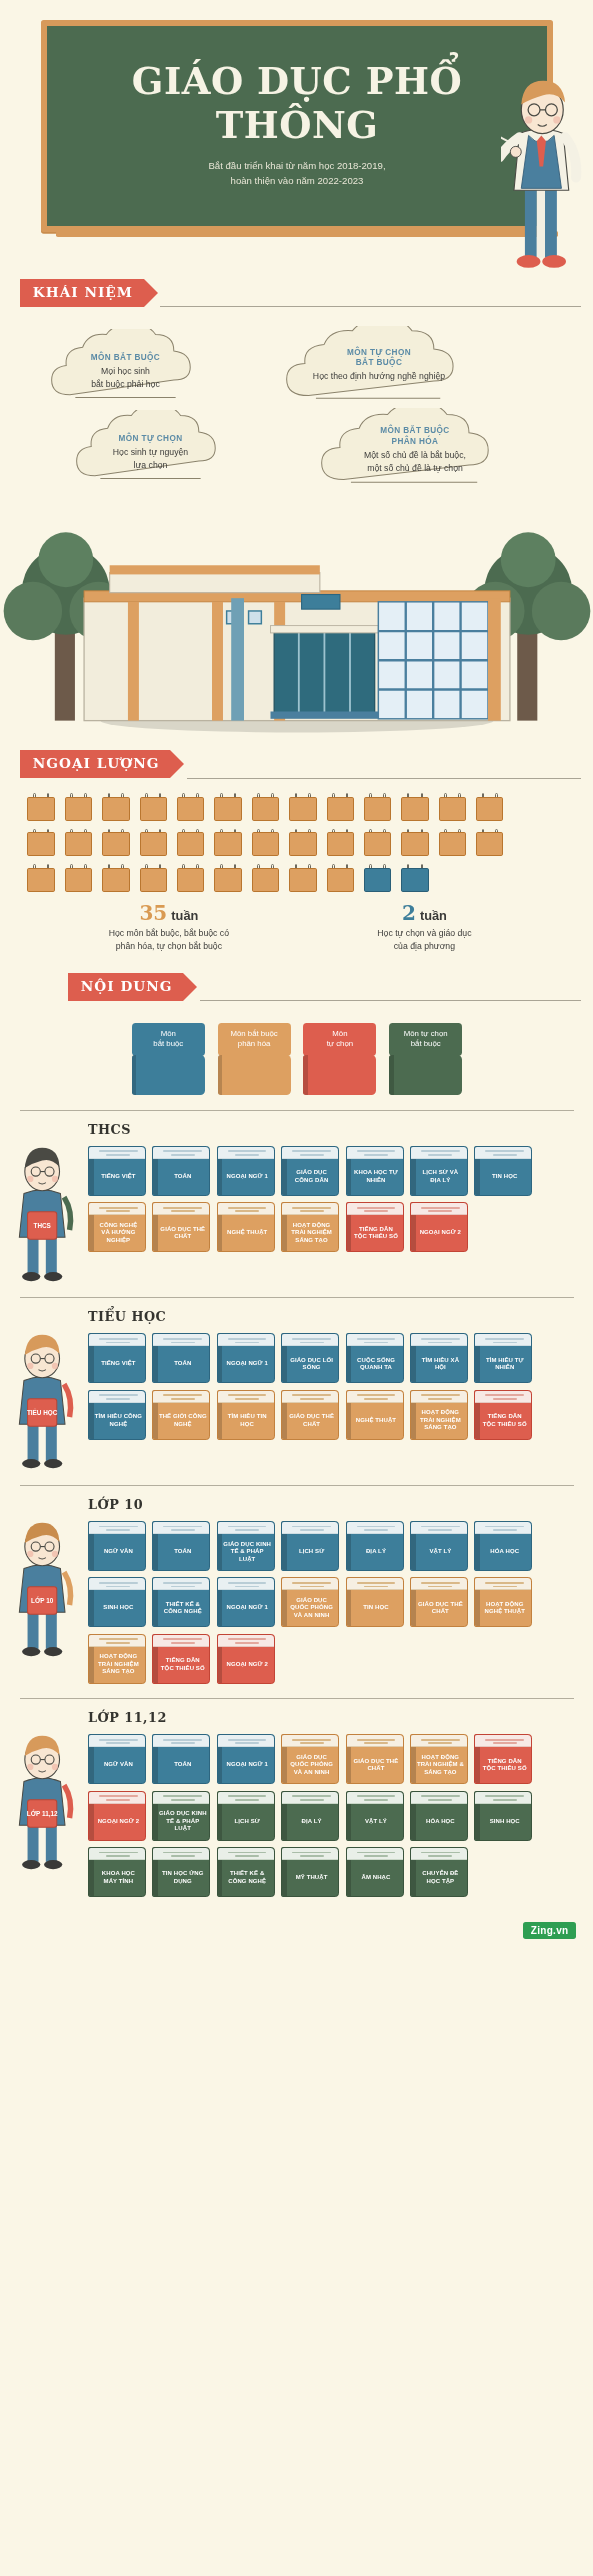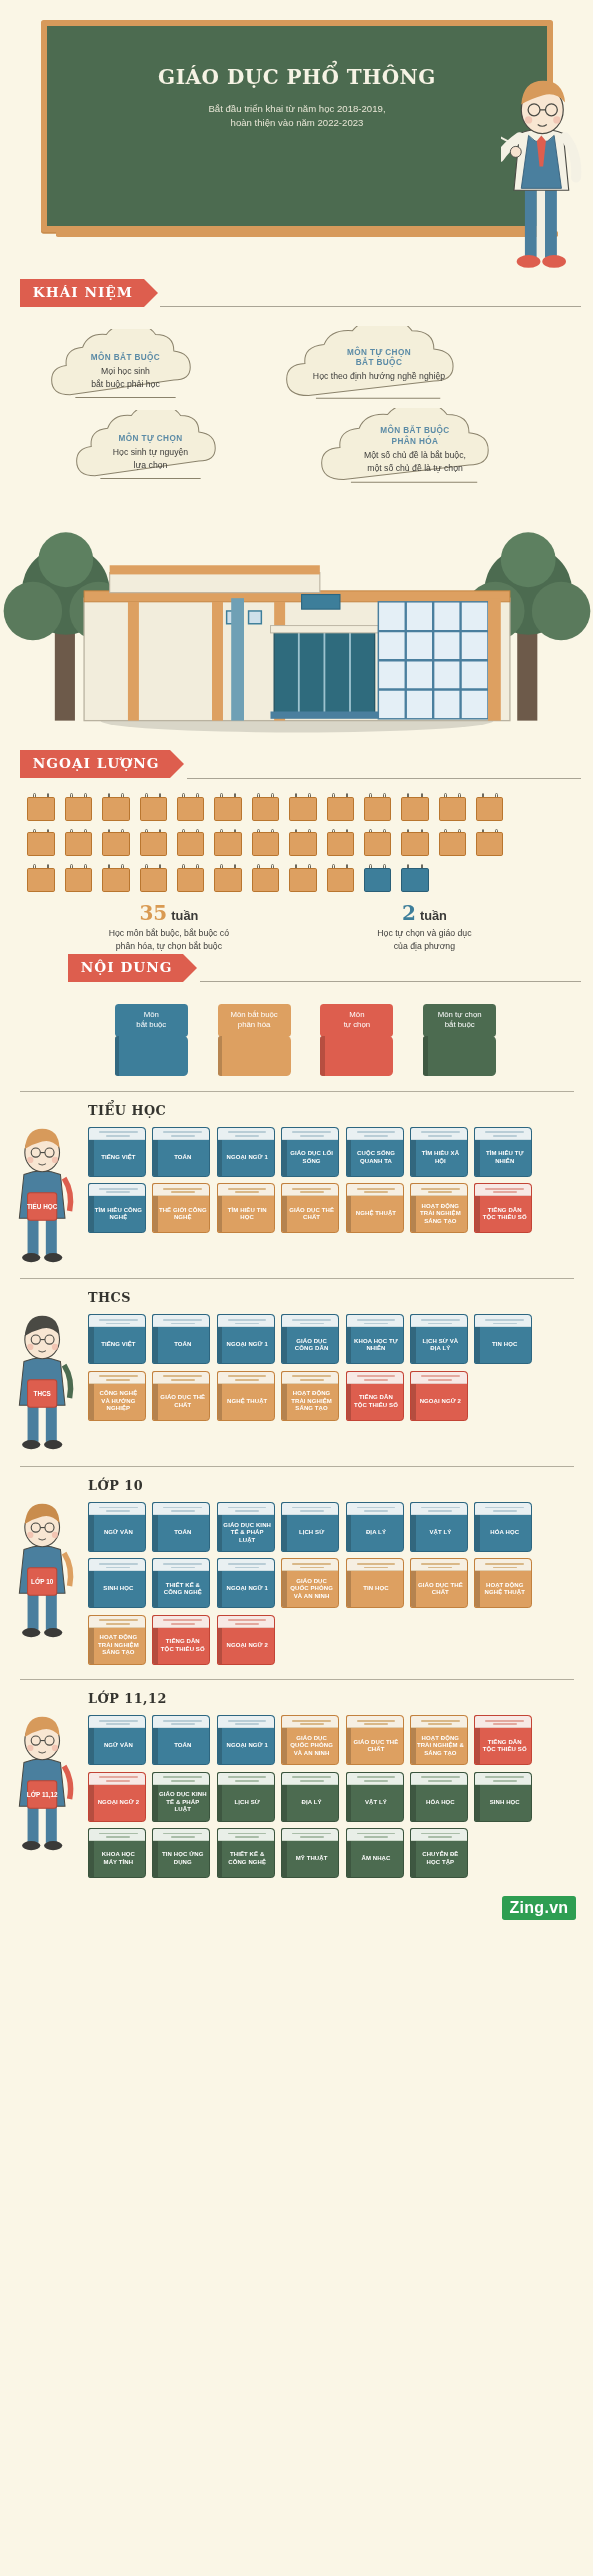--- a/index.html
+++ b/index.html
@@ -33,25 +33,25 @@
     font-family: "DejaVu Serif", serif;
     font-weight: 700;
     font-size: 19px;
     letter-spacing: 1.2px;
     color: #f3f0e0;
     line-height: 1.1;
   }
   .t2 {
     font-family: "DejaVu Serif", serif;
     font-weight: 700;
-    font-size: 20px;
+    font-size: 37px;
     letter-spacing: 0.5px;
     color: #f6f3e4;
     line-height: 1.18;
-    margin-top: 16px;
+    margin-top: 10px;
   }
   .t3 {
     font-family: "DejaVu Serif", serif;
     font-weight: 700;
     font-size: 24px;
     letter-spacing: 0.9px;
     color: #f6f3e4;
     margin-top: 1.8px;
   }
   .sub {
@@ -111,21 +111,21 @@
   .legendnums { display: flex; padding: 5.5px 0 0 27.4px; }
   .ln { text-align: center; }
   .ln .big { font-family: "DejaVu Serif", serif; font-weight: 700; font-size: 20px; }
   .ln .big.o { color: #d99a52; }
   .ln .big.b { color: #3d7e9a; }
   .ln .unit { font-size: 12.8px; color: #3a3a38; font-weight: 600; }
   .ln .desc { font-size: 8.7px; color: #3c3c3a; line-height: 1.4; margin-top: 1.8px; }
 
   
   .bklegend { display: flex; justify-content: center; gap: 12.8px; padding: 22px 0 5.5px; }
-  .bkl { width: 73px; margin-left: 17px; }
+  .bkl { width: 73px; }
   .bkl .pill {
     color: #fff; font-size: 7.8px; line-height: 1.3; text-align: center;
     padding: 6.4px 2.7px; border-radius: 3.7px;
   }
   .bkl .cover { height: 40px; border-radius: 2.7px 4.6px 4.6px 2.7px; margin-top: -0.9px; position: relative; }
   .bkl .cover:before { content:""; position:absolute; left:0; top:0; bottom:0; width:4.6px; background: rgba(0,0,0,.17); border-radius:2.7px 0 0 2.7px;}
 
   
   .level { padding: 0 0 5.5px 0; position: relative; }
   .hr { height: 0.9px; background: #b3ae9e; margin: 9.1px 20px 11px; }
@@ -159,21 +159,21 @@
   .bk-red .top { background: #f7e9e5; border-bottom: 0.9px solid #e6c7c0; }
   .bk-red .lines i { background: #e3a89e; }
   .bk-green { background: #4c6b50; border: 0.9px solid #3a543d; }
   .bk-green .top { background: #e9efe8; border-bottom: 0.9px solid #c9d6c7; }
   .bk-green .lines i { background: #a9bda8; }
 
   
   .footer { height: 49px; position: relative; }
   .zing {
     position: absolute; right: 18.3px; bottom: 12.8px;
-    background: #2e9e52; color:#fff; font-weight:700; font-size: 16px;
+    background: #2e9e52; color:#fff; font-weight:700; font-size: 10px;
     padding: 2.7px 7.3px; border-radius: 2.7px; letter-spacing: 0.3px;
   }
 </style>
 </head>
 <body>
 
 <div class="page">
 
   <div class="hero">
     <div class="board-wrap">
@@ -537,21 +537,21 @@
     <div class="ln" style="width:228px;">
       <div>
         <span class="big b">2</span>
         <span class="unit">tuần</span>
       </div>
       <div class="desc">Học tự chọn và giáo dục</div>
       <div class="desc">của địa phương</div>
     </div>
   </div>
 
-  <div class="tagrow" style="margin-top:1px;padding-left:48px;">
+  <div class="tagrow" style="margin-top:20px;padding-left:48px;">
     <div class="tag">NỘI DUNG</div>
     <div class="tagline"></div>
   </div>
 
   <div class="bklegend" id="book-legend">
       <div class="bkl">
         <div class="pill" style="background:#3d7e9a">
           <div>Môn</div>
           <div>bắt buộc</div>
         </div>
@@ -574,20 +574,176 @@
       <div class="bkl">
         <div class="pill" style="background:#4c6b50">
           <div>Môn tự chọn</div>
           <div>bắt buộc</div>
         </div>
         <div class="cover" style="background:#4c6b50"></div>
       </div>
     </div>
 
   <div id="levels">
+      <div class="level">
+        <div class="hr"></div>
+        <div class="lvtitle">THCS</div>
+        <div class="lvbody">
+          <div class="avatar"><svg viewBox="0 0 96 150" width="88" height="137">
+              <rect x="30" y="96" width="12" height="44" fill="#4a7f9e"></rect>
+              <rect x="50" y="96" width="12" height="44" fill="#4a7f9e"></rect>
+              <ellipse cx="34" cy="143" rx="10" ry="5" fill="#3a3a38"></ellipse>
+              <ellipse cx="58" cy="143" rx="10" ry="5" fill="#3a3a38"></ellipse>
+              <path d="M26 52 q20 -8 40 0 l5 48 H21 Z" fill="#4a7f9e" stroke="#4a4a44" stroke-width="1.1"></path>
+              <rect x="30" y="72" width="32" height="30" rx="3" fill="#dd5e4e" stroke="#b84636" stroke-width="1.1"></rect>
+              <text x="46" y="90" font-size="7" font-family="Liberation Sans,sans-serif" fill="#fff" text-anchor="middle" font-weight="bold">THCS</text>
+              <path d="M70 56 q10 16 6 36" stroke="#4c6b50" stroke-width="6" fill="none"></path>
+              <ellipse cx="46" cy="28" rx="19" ry="21" fill="#f8e6d2" stroke="#4a4a44" stroke-width="1.2"></ellipse>
+              <path d="M27 24 q2 -22 19 -22 q18 0 19 21 q-9 -10 -19 -7 q-11 3 -19 8Z" fill="#4a4a44"></path>
+              <circle cx="39" cy="28" r="5" fill="none" stroke="#4a4a44" stroke-width="1.2"></circle>
+              <circle cx="54" cy="28" r="5" fill="none" stroke="#4a4a44" stroke-width="1.2"></circle>
+              <line x1="44" y1="28" x2="49" y2="28" stroke="#4a4a44" stroke-width="1.2"></line>
+              <circle cx="33" cy="36" r="3.4" fill="#f0b9a8" opacity=".75"></circle>
+              <circle cx="60" cy="36" r="3.4" fill="#f0b9a8" opacity=".75"></circle>
+              <path d="M42 40 q4 3 8 0" stroke="#4a4a44" stroke-width="1.1" fill="none"></path>
+            </svg></div>
+          <div class="grid">
+            <div class="book bk-blue">
+              <div class="spine"></div>
+              <div class="top">
+                <div class="lines">
+                  <i></i>
+                  <i></i>
+                </div>
+              </div>
+              <div class="lab">TIẾNG VIỆT</div>
+            </div>
+            <div class="book bk-blue">
+              <div class="spine"></div>
+              <div class="top">
+                <div class="lines">
+                  <i></i>
+                  <i></i>
+                </div>
+              </div>
+              <div class="lab">TOÁN</div>
+            </div>
+            <div class="book bk-blue">
+              <div class="spine"></div>
+              <div class="top">
+                <div class="lines">
+                  <i></i>
+                  <i></i>
+                </div>
+              </div>
+              <div class="lab">NGOẠI NGỮ 1</div>
+            </div>
+            <div class="book bk-blue">
+              <div class="spine"></div>
+              <div class="top">
+                <div class="lines">
+                  <i></i>
+                  <i></i>
+                </div>
+              </div>
+              <div class="lab">GIÁO DỤC CÔNG DÂN</div>
+            </div>
+            <div class="book bk-blue">
+              <div class="spine"></div>
+              <div class="top">
+                <div class="lines">
+                  <i></i>
+                  <i></i>
+                </div>
+              </div>
+              <div class="lab">KHOA HỌC TỰ NHIÊN</div>
+            </div>
+            <div class="book bk-blue">
+              <div class="spine"></div>
+              <div class="top">
+                <div class="lines">
+                  <i></i>
+                  <i></i>
+                </div>
+              </div>
+              <div class="lab">LỊCH SỬ VÀ ĐỊA LÝ</div>
+            </div>
+            <div class="book bk-blue">
+              <div class="spine"></div>
+              <div class="top">
+                <div class="lines">
+                  <i></i>
+                  <i></i>
+                </div>
+              </div>
+              <div class="lab">TIN HỌC</div>
+            </div>
+            <div class="book bk-orange">
+              <div class="spine"></div>
+              <div class="top">
+                <div class="lines">
+                  <i></i>
+                  <i></i>
+                </div>
+              </div>
+              <div class="lab">CÔNG NGHỆ VÀ HƯỚNG NGHIỆP</div>
+            </div>
+            <div class="book bk-orange">
+              <div class="spine"></div>
+              <div class="top">
+                <div class="lines">
+                  <i></i>
+                  <i></i>
+                </div>
+              </div>
+              <div class="lab">GIÁO DỤC THỂ CHẤT</div>
+            </div>
+            <div class="book bk-orange">
+              <div class="spine"></div>
+              <div class="top">
+                <div class="lines">
+                  <i></i>
+                  <i></i>
+                </div>
+              </div>
+              <div class="lab">NGHỆ THUẬT</div>
+            </div>
+            <div class="book bk-orange">
+              <div class="spine"></div>
+              <div class="top">
+                <div class="lines">
+                  <i></i>
+                  <i></i>
+                </div>
+              </div>
+              <div class="lab">HOẠT ĐỘNG TRẢI NGHIỆM SÁNG TẠO</div>
+            </div>
+            <div class="book bk-red">
+              <div class="spine"></div>
+              <div class="top">
+                <div class="lines">
+                  <i></i>
+                  <i></i>
+                </div>
+              </div>
+              <div class="lab">TIẾNG DÂN TỘC THIỂU SỐ</div>
+            </div>
+            <div class="book bk-red">
+              <div class="spine"></div>
+              <div class="top">
+                <div class="lines">
+                  <i></i>
+                  <i></i>
+                </div>
+              </div>
+              <div class="lab">NGOẠI NGỮ 2</div>
+            </div>
+          </div>
+        </div>
+      </div>
       <div class="level">
         <div class="hr"></div>
         <div class="lvtitle">TIỂU HỌC</div>
         <div class="lvbody">
           <div class="avatar"><svg viewBox="0 0 96 150" width="88" height="137">
               <rect x="30" y="96" width="12" height="44" fill="#4a7f9e"></rect>
               <rect x="50" y="96" width="12" height="44" fill="#4a7f9e"></rect>
               <ellipse cx="34" cy="143" rx="10" ry="5" fill="#3a3a38"></ellipse>
               <ellipse cx="58" cy="143" rx="10" ry="5" fill="#3a3a38"></ellipse>
               <path d="M26 52 q20 -8 40 0 l5 48 H21 Z" fill="#4a7f9e" stroke="#4a4a44" stroke-width="1.1"></path>
@@ -742,176 +898,20 @@
                   <i></i>
                 </div>
               </div>
               <div class="lab">TIẾNG DÂN TỘC THIỂU SỐ</div>
             </div>
           </div>
         </div>
       </div>
       <div class="level">
         <div class="hr"></div>
-        <div class="lvtitle">THCS</div>
-        <div class="lvbody">
-          <div class="avatar"><svg viewBox="0 0 96 150" width="88" height="137">
-              <rect x="30" y="96" width="12" height="44" fill="#4a7f9e"></rect>
-              <rect x="50" y="96" width="12" height="44" fill="#4a7f9e"></rect>
-              <ellipse cx="34" cy="143" rx="10" ry="5" fill="#3a3a38"></ellipse>
-              <ellipse cx="58" cy="143" rx="10" ry="5" fill="#3a3a38"></ellipse>
-              <path d="M26 52 q20 -8 40 0 l5 48 H21 Z" fill="#4a7f9e" stroke="#4a4a44" stroke-width="1.1"></path>
-              <rect x="30" y="72" width="32" height="30" rx="3" fill="#dd5e4e" stroke="#b84636" stroke-width="1.1"></rect>
-              <text x="46" y="90" font-size="7" font-family="Liberation Sans,sans-serif" fill="#fff" text-anchor="middle" font-weight="bold">THCS</text>
-              <path d="M70 56 q10 16 6 36" stroke="#4c6b50" stroke-width="6" fill="none"></path>
-              <ellipse cx="46" cy="28" rx="19" ry="21" fill="#f8e6d2" stroke="#4a4a44" stroke-width="1.2"></ellipse>
-              <path d="M27 24 q2 -22 19 -22 q18 0 19 21 q-9 -10 -19 -7 q-11 3 -19 8Z" fill="#4a4a44"></path>
-              <circle cx="39" cy="28" r="5" fill="none" stroke="#4a4a44" stroke-width="1.2"></circle>
-              <circle cx="54" cy="28" r="5" fill="none" stroke="#4a4a44" stroke-width="1.2"></circle>
-              <line x1="44" y1="28" x2="49" y2="28" stroke="#4a4a44" stroke-width="1.2"></line>
-              <circle cx="33" cy="36" r="3.4" fill="#f0b9a8" opacity=".75"></circle>
-              <circle cx="60" cy="36" r="3.4" fill="#f0b9a8" opacity=".75"></circle>
-              <path d="M42 40 q4 3 8 0" stroke="#4a4a44" stroke-width="1.1" fill="none"></path>
-            </svg></div>
-          <div class="grid">
-            <div class="book bk-blue">
-              <div class="spine"></div>
-              <div class="top">
-                <div class="lines">
-                  <i></i>
-                  <i></i>
-                </div>
-              </div>
-              <div class="lab">TIẾNG VIỆT</div>
-            </div>
-            <div class="book bk-blue">
-              <div class="spine"></div>
-              <div class="top">
-                <div class="lines">
-                  <i></i>
-                  <i></i>
-                </div>
-              </div>
-              <div class="lab">TOÁN</div>
-            </div>
-            <div class="book bk-blue">
-              <div class="spine"></div>
-              <div class="top">
-                <div class="lines">
-                  <i></i>
-                  <i></i>
-                </div>
-              </div>
-              <div class="lab">NGOẠI NGỮ 1</div>
-            </div>
-            <div class="book bk-blue">
-              <div class="spine"></div>
-              <div class="top">
-                <div class="lines">
-                  <i></i>
-                  <i></i>
-                </div>
-              </div>
-              <div class="lab">GIÁO DỤC CÔNG DÂN</div>
-            </div>
-            <div class="book bk-blue">
-              <div class="spine"></div>
-              <div class="top">
-                <div class="lines">
-                  <i></i>
-                  <i></i>
-                </div>
-              </div>
-              <div class="lab">KHOA HỌC TỰ NHIÊN</div>
-            </div>
-            <div class="book bk-blue">
-              <div class="spine"></div>
-              <div class="top">
-                <div class="lines">
-                  <i></i>
-                  <i></i>
-                </div>
-              </div>
-              <div class="lab">LỊCH SỬ VÀ ĐỊA LÝ</div>
-            </div>
-            <div class="book bk-blue">
-              <div class="spine"></div>
-              <div class="top">
-                <div class="lines">
-                  <i></i>
-                  <i></i>
-                </div>
-              </div>
-              <div class="lab">TIN HỌC</div>
-            </div>
-            <div class="book bk-orange">
-              <div class="spine"></div>
-              <div class="top">
-                <div class="lines">
-                  <i></i>
-                  <i></i>
-                </div>
-              </div>
-              <div class="lab">CÔNG NGHỆ VÀ HƯỚNG NGHIỆP</div>
-            </div>
-            <div class="book bk-orange">
-              <div class="spine"></div>
-              <div class="top">
-                <div class="lines">
-                  <i></i>
-                  <i></i>
-                </div>
-              </div>
-              <div class="lab">GIÁO DỤC THỂ CHẤT</div>
-            </div>
-            <div class="book bk-orange">
-              <div class="spine"></div>
-              <div class="top">
-                <div class="lines">
-                  <i></i>
-                  <i></i>
-                </div>
-              </div>
-              <div class="lab">NGHỆ THUẬT</div>
-            </div>
-            <div class="book bk-orange">
-              <div class="spine"></div>
-              <div class="top">
-                <div class="lines">
-                  <i></i>
-                  <i></i>
-                </div>
-              </div>
-              <div class="lab">HOẠT ĐỘNG TRẢI NGHIỆM SÁNG TẠO</div>
-            </div>
-            <div class="book bk-red">
-              <div class="spine"></div>
-              <div class="top">
-                <div class="lines">
-                  <i></i>
-                  <i></i>
-                </div>
-              </div>
-              <div class="lab">TIẾNG DÂN TỘC THIỂU SỐ</div>
-            </div>
-            <div class="book bk-red">
-              <div class="spine"></div>
-              <div class="top">
-                <div class="lines">
-                  <i></i>
-                  <i></i>
-                </div>
-              </div>
-              <div class="lab">NGOẠI NGỮ 2</div>
-            </div>
-          </div>
-        </div>
-      </div>
-      <div class="level">
-        <div class="hr"></div>
         <div class="lvtitle">LỚP 10</div>
         <div class="lvbody">
           <div class="avatar"><svg viewBox="0 0 96 150" width="88" height="137">
               <rect x="30" y="96" width="12" height="44" fill="#4a7f9e"></rect>
               <rect x="50" y="96" width="12" height="44" fill="#4a7f9e"></rect>
               <ellipse cx="34" cy="143" rx="10" ry="5" fill="#3a3a38"></ellipse>
               <ellipse cx="58" cy="143" rx="10" ry="5" fill="#3a3a38"></ellipse>
               <path d="M26 52 q20 -8 40 0 l5 48 H21 Z" fill="#4a7f9e" stroke="#4a4a44" stroke-width="1.1"></path>
               <rect x="30" y="72" width="32" height="30" rx="3" fill="#dd5e4e" stroke="#b84636" stroke-width="1.1"></rect>
               <text x="46" y="90" font-size="7" font-family="Liberation Sans,sans-serif" fill="#fff" text-anchor="middle" font-weight="bold">LỚP 10</text>

